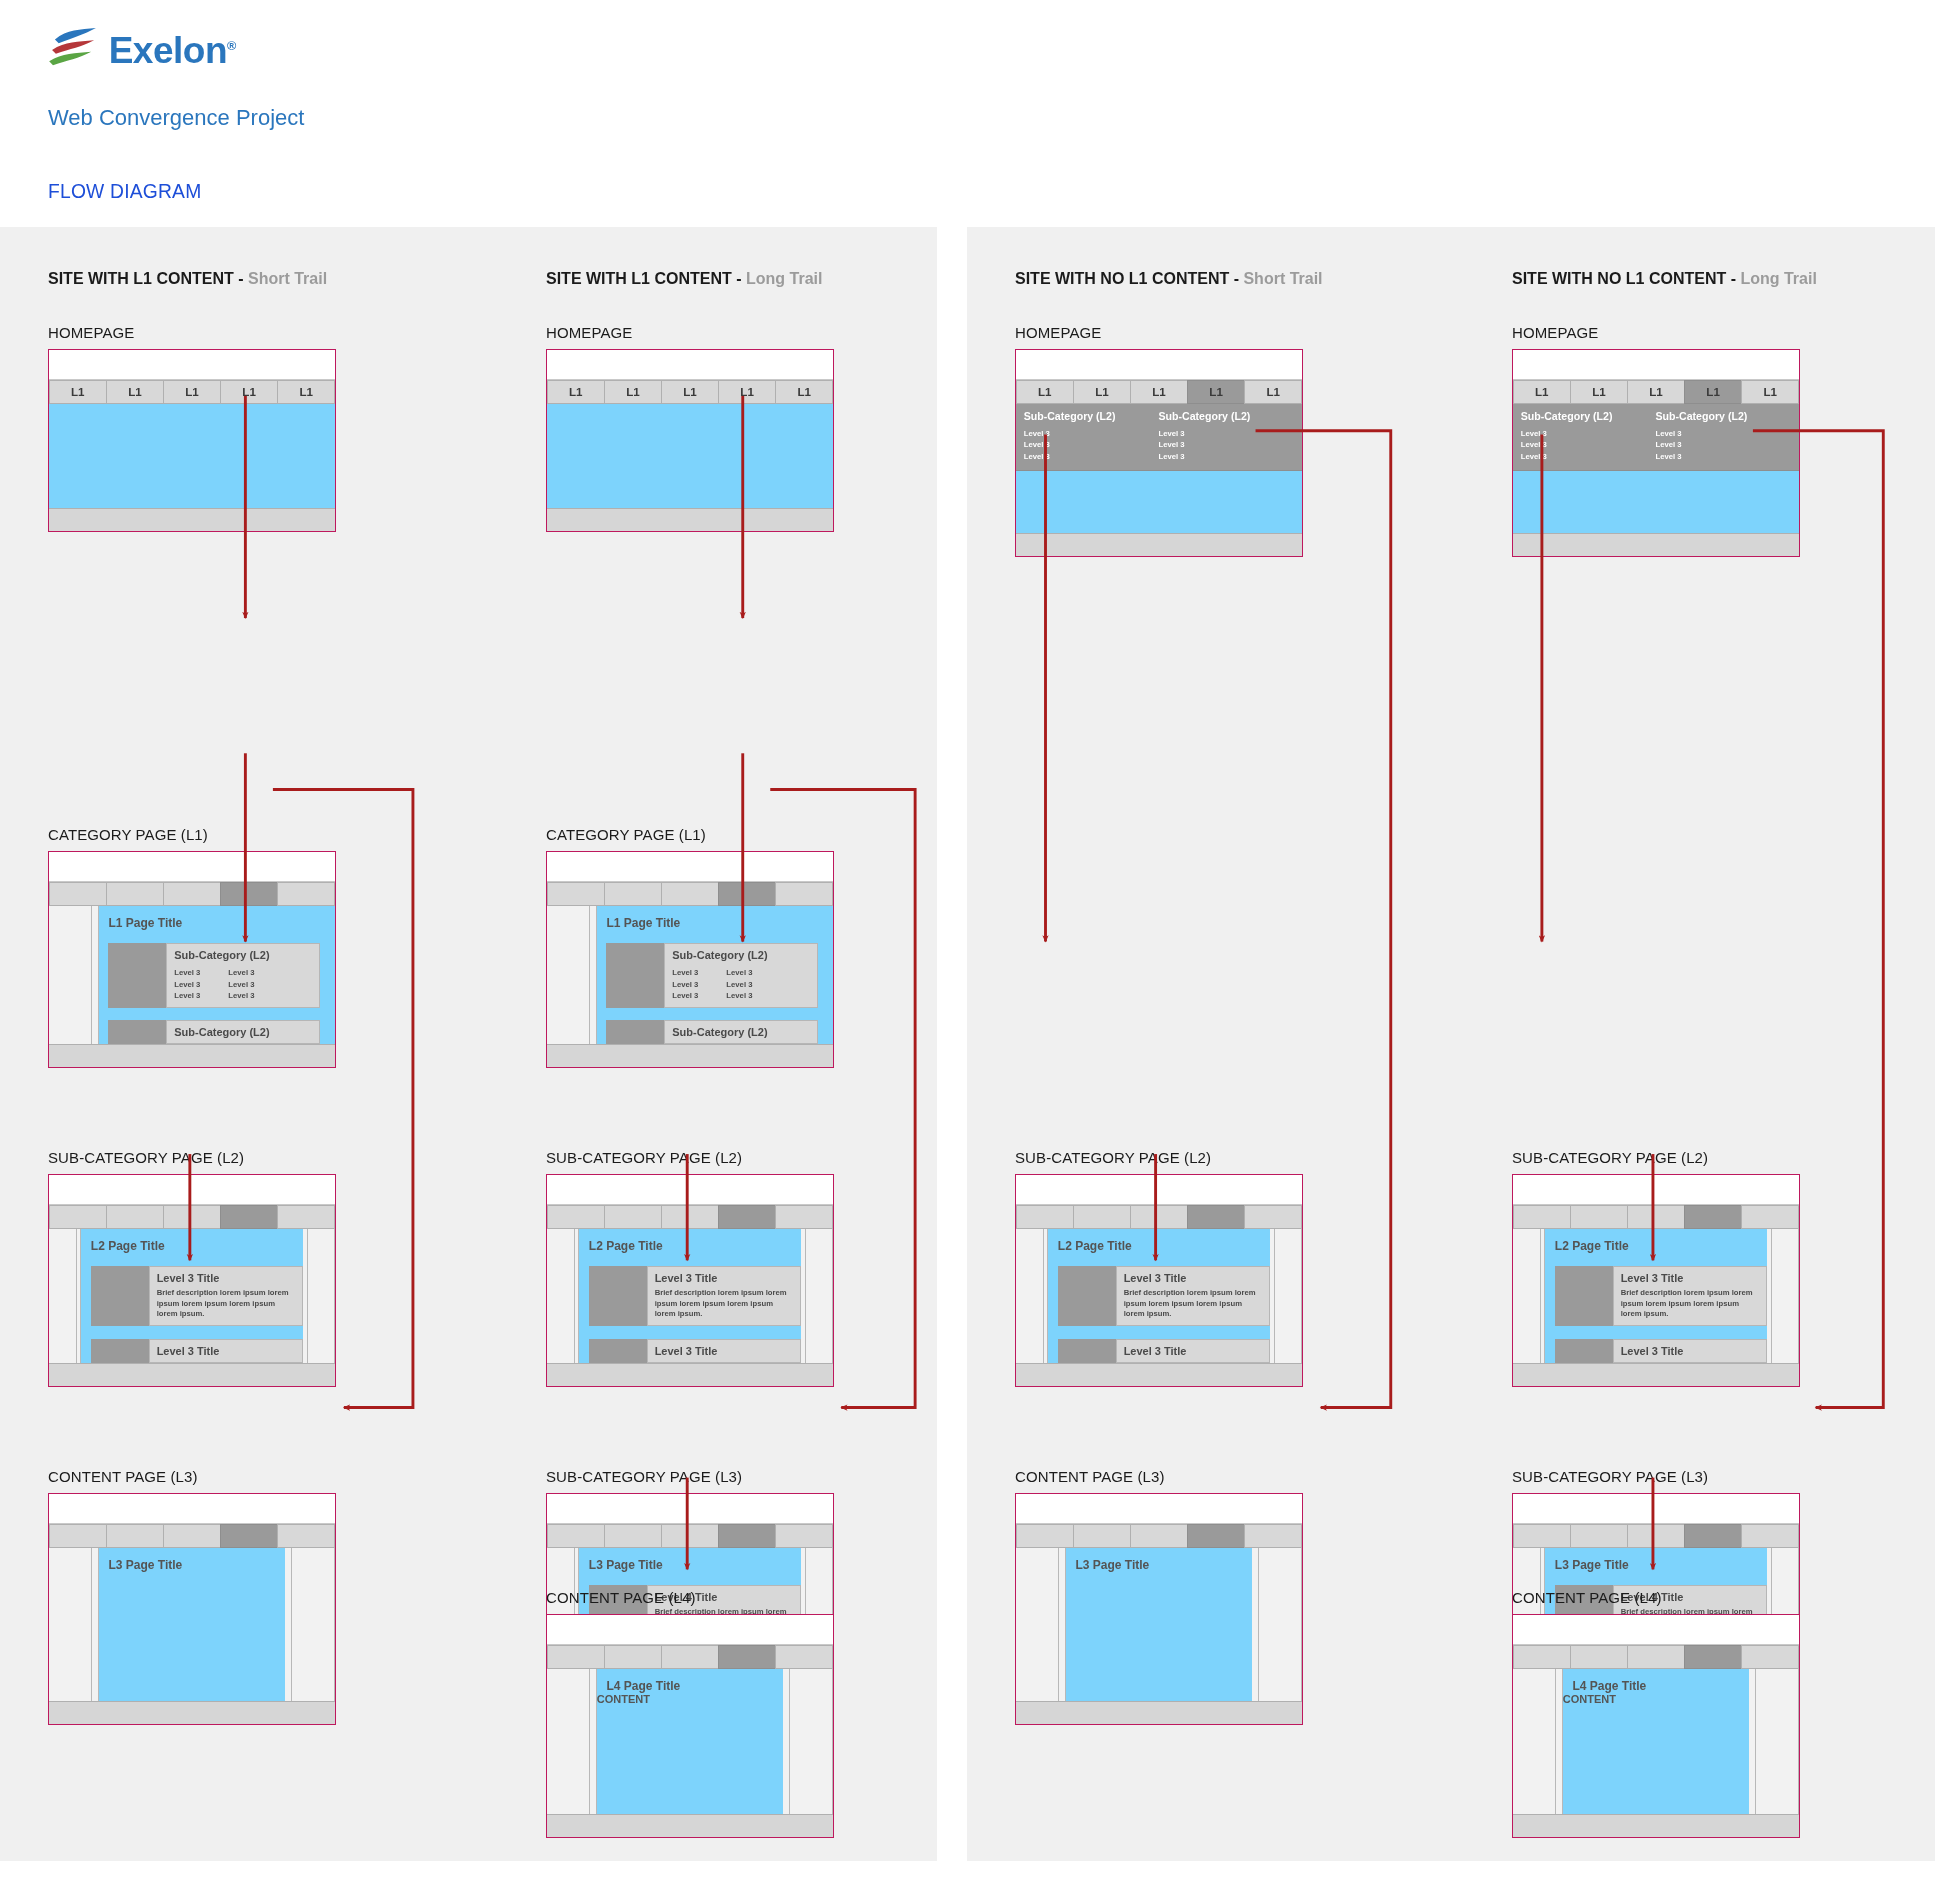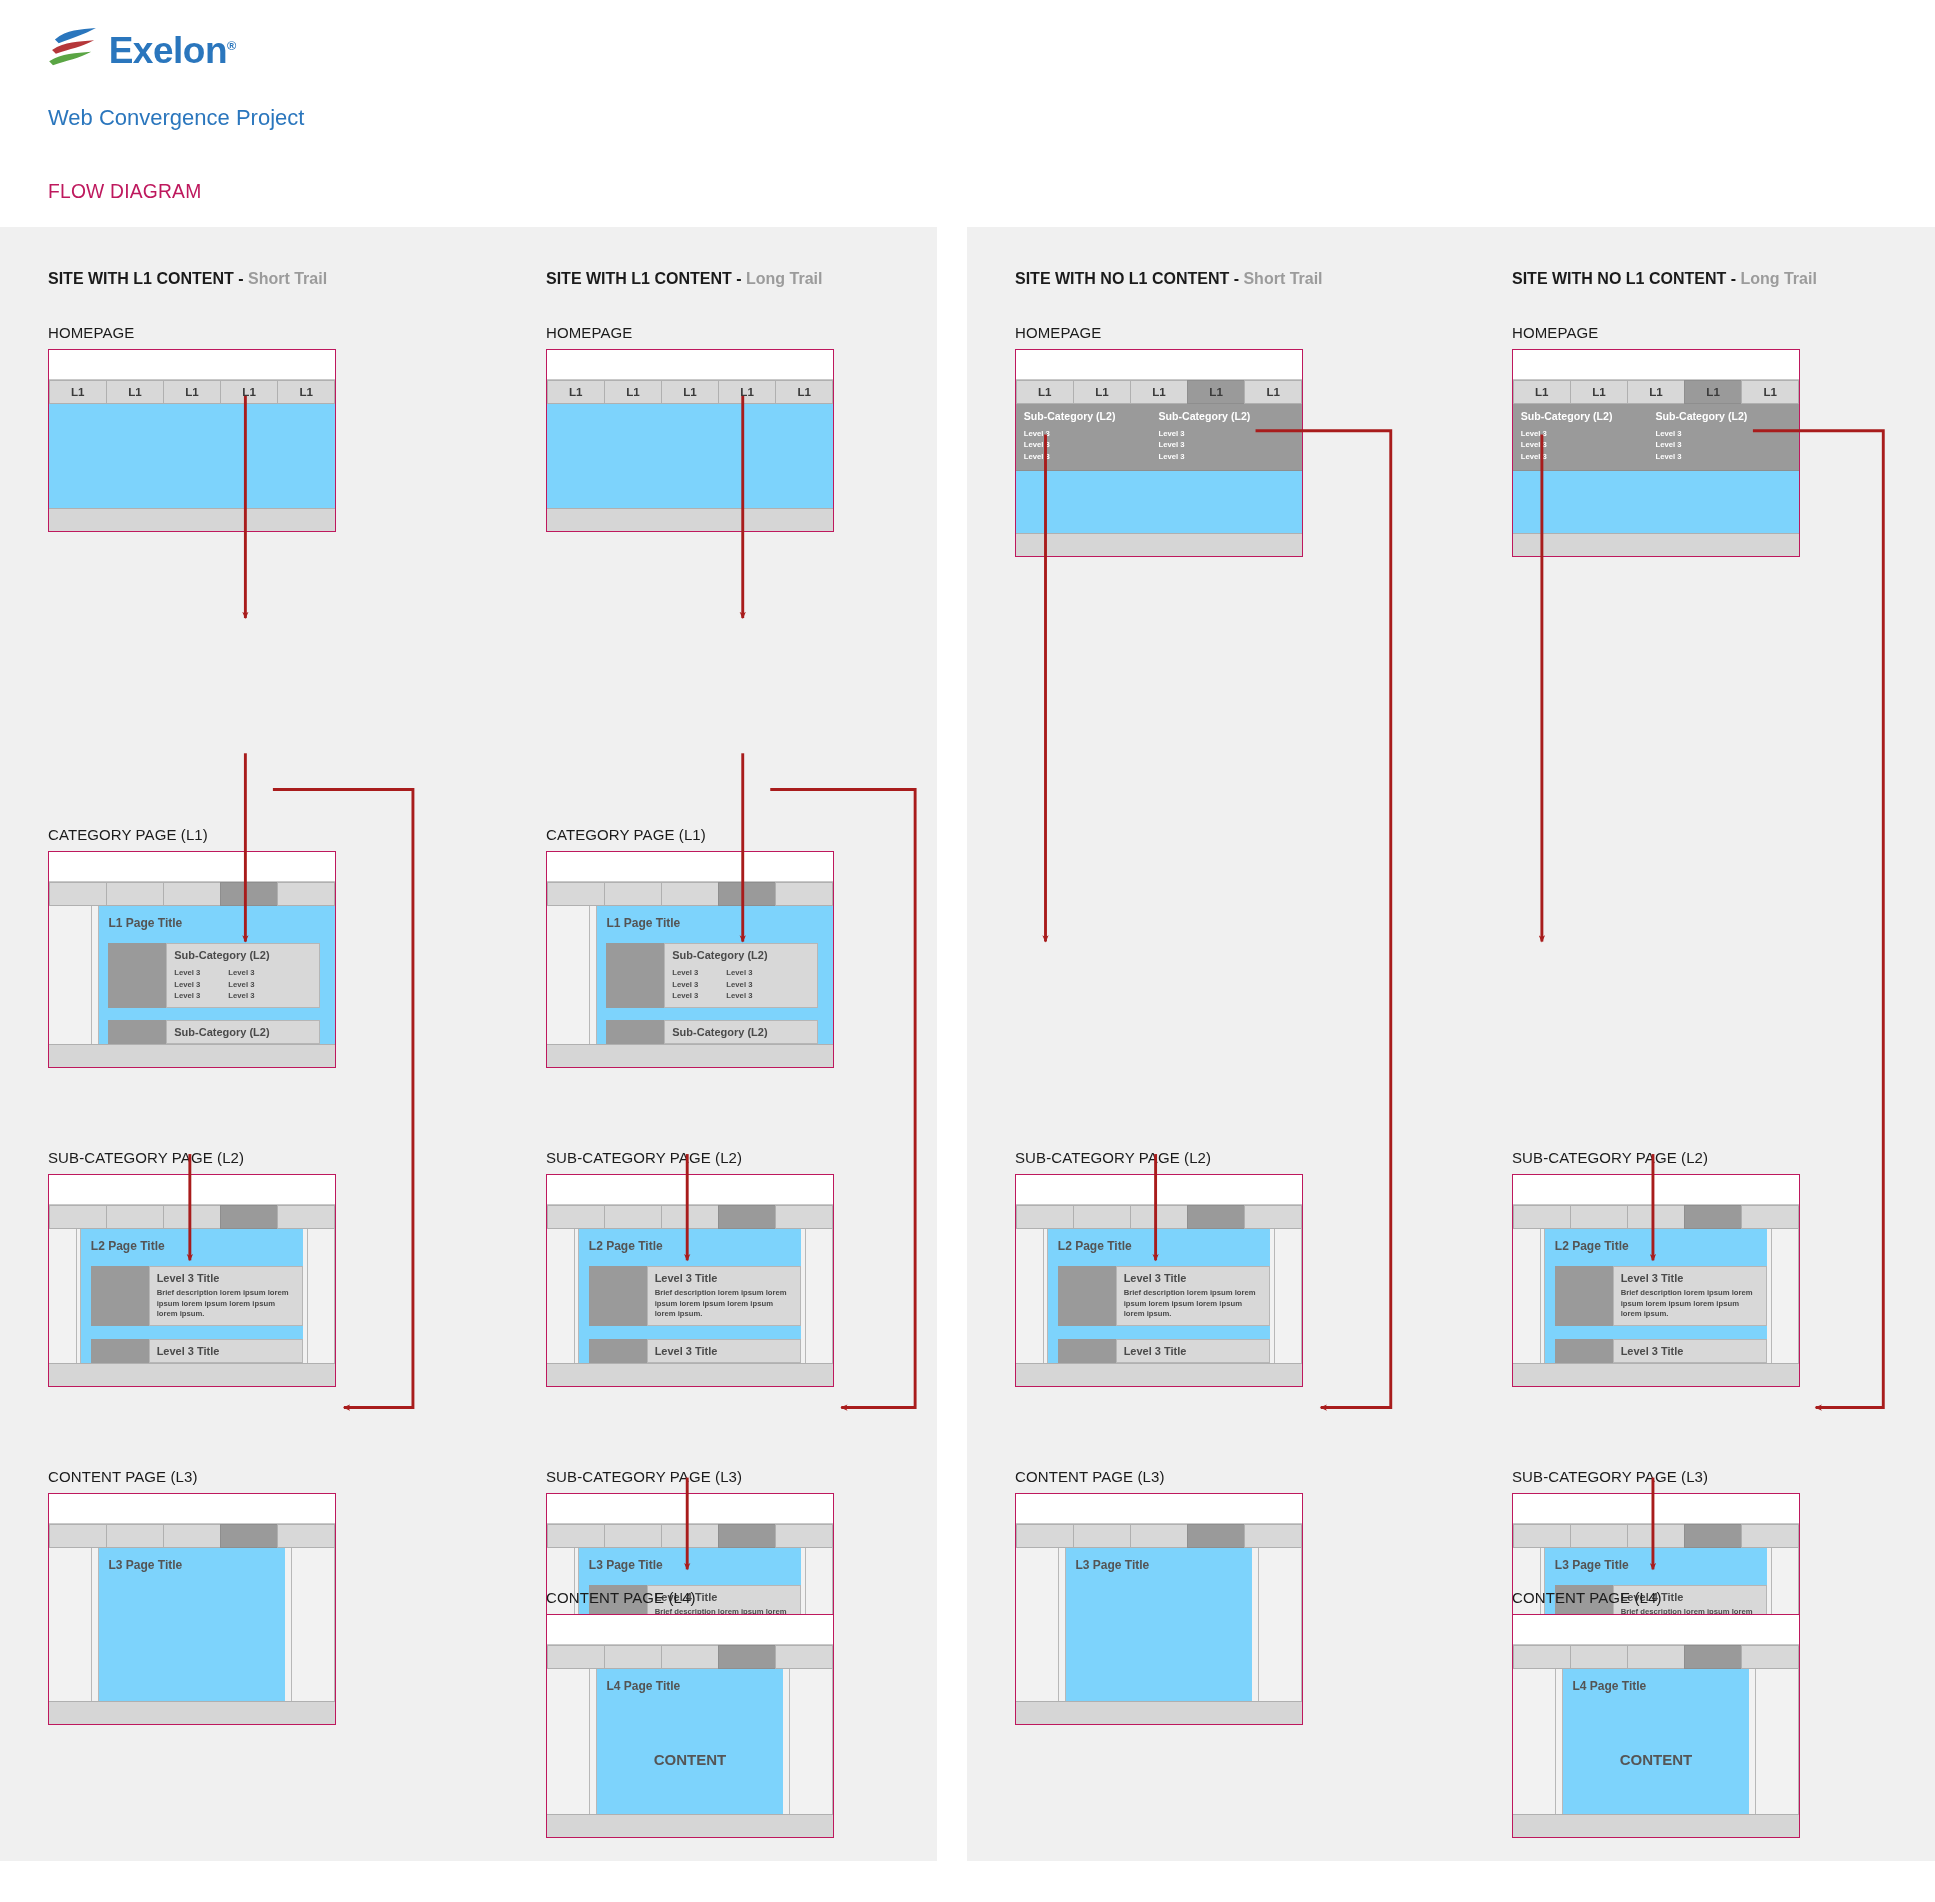--- a/index.html
+++ b/index.html
@@ -21,21 +21,21 @@
     font-size:37px; font-weight:700; color:#2a76bd; letter-spacing:-0.5px;
     line-height:1;
   }
   .logo-word .reg { font-size:12.6px; vertical-align:super; }
   #project-title {
     position:absolute; left:48px; top:105px;
     font-size:22px; color:#2a76bd; font-weight:400;
   }
   #flow-label {
     position:absolute; left:48px; top:181px;
-    font-size:19.3px; color:#be185d; font-weight:400; letter-spacing:0.2px;
+    font-size:19.3px; color:#1d4ed8; font-weight:400; letter-spacing:0.2px;
   }
 
   
   .panel { position:absolute; background:#f0f0f0; top:227px; height:1634px; }
   #panel-left  { left:0px;    width:937px; }
   #panel-right { left:967px; width:969px; }
 
   
   .column { position:absolute; top:0; width:473px; height:100%; }
 
@@ -88,21 +88,21 @@
   .card .ctitle { font-size:11px; color:#4a4a4a; }
   .card .cdesc { font-size:7.7px; color:#4a4a4a; line-height:1.35; margin-top:4.8px; }
 
   .card.short .cbody { padding:4.8px 5.8px 4.8px 6.8px; }
 
   
   .l3cols { display:flex; gap:28px; margin-top:6.8px; }
   .l3cols .l3col { font-size:7.7px; color:#4a4a4a; line-height:1.45; }
 
   .content-word {
-    text-align:center; font-size:15px; color:#555; margin-top:58px;
+    text-align:left; font-size:11px; color:#555; 
   }
 
   
   .megamenu {
     background:#9a9a9a; padding:6.8px 0 8.7px 7.7px; display:flex; gap:43px;
     border-bottom:0.5px solid #8e8e8e;
   }
   .megamenu .mcol { color:#ffffff; }
   .megamenu .mtitle { font-size:10.6px; color:#ffffff; margin-bottom:5.8px; }
   .megamenu .mlink { font-size:7.7px; color:#ffffff; line-height:1.45; }

